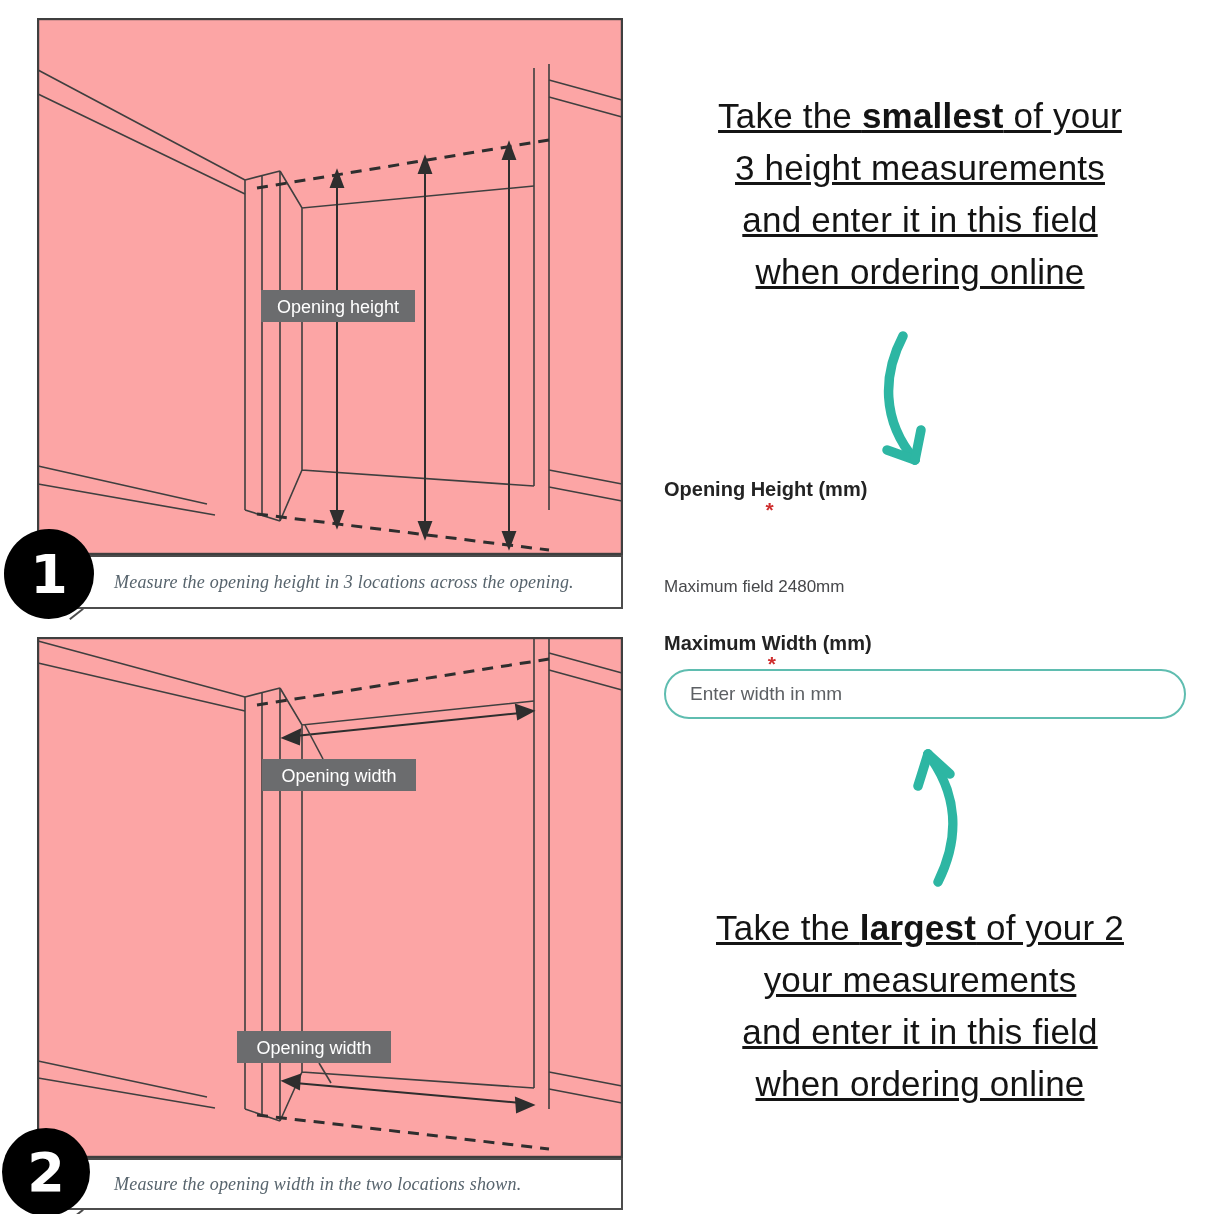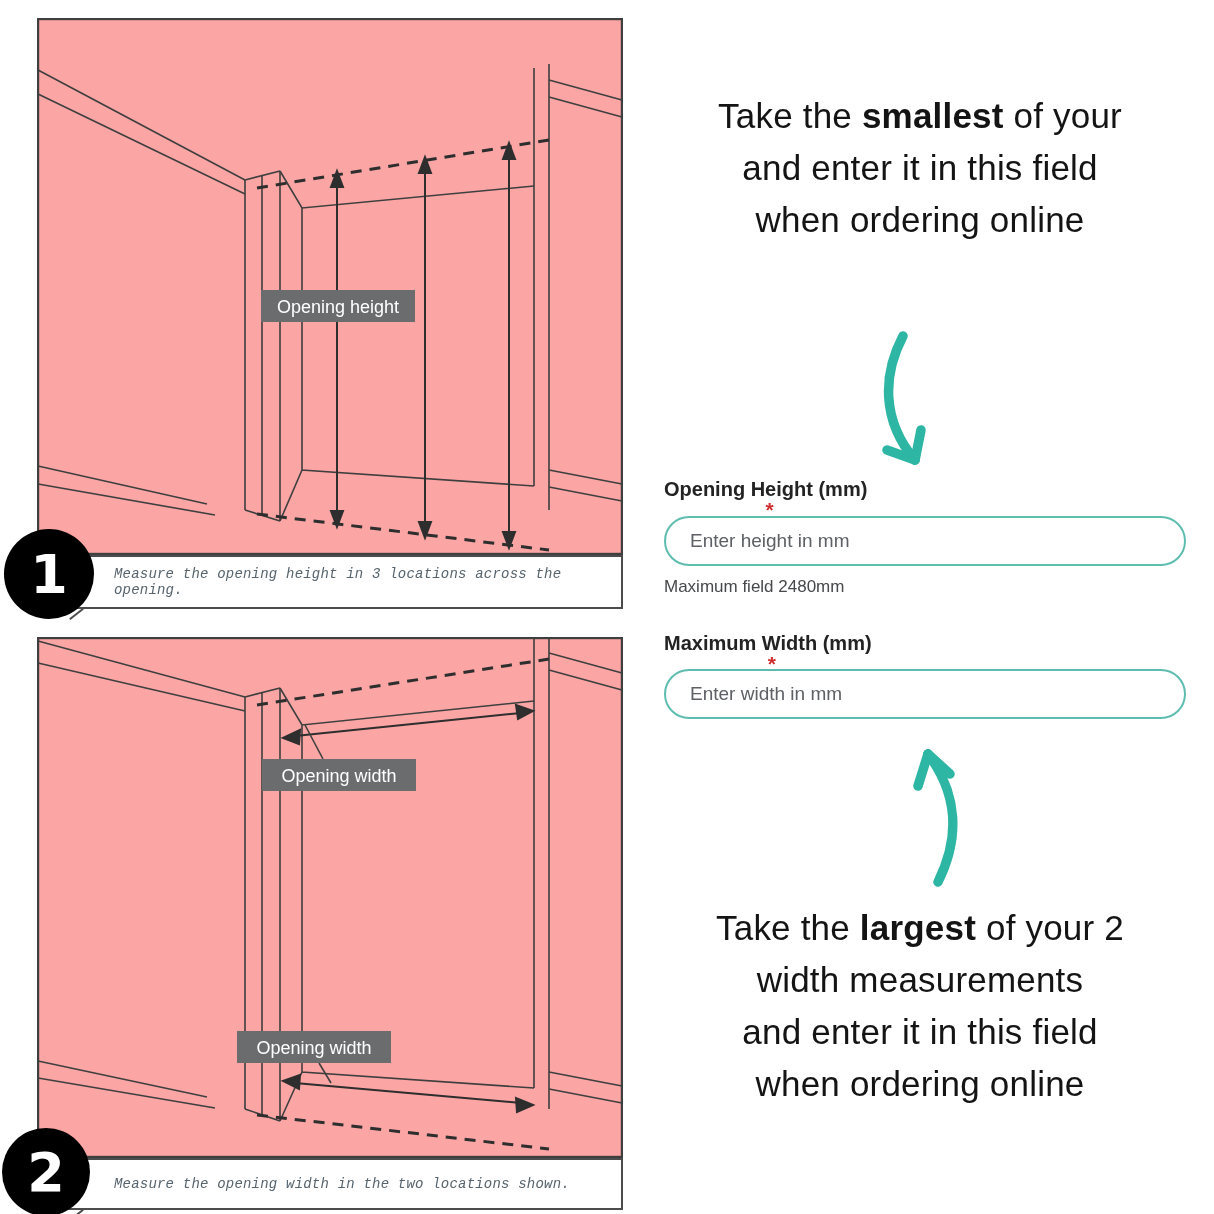--- a/index.html
+++ b/index.html
@@ -11,31 +11,31 @@
   .diagram svg { display:block; }
   .d1 { top:18px; width:586px; height:537px; }
   .d2 { top:637px; width:586px; height:521px; }
 
   .caption-box { position:absolute; left:50px; width:573px; border:2px solid #4c4c4c; background:#fff;
                  display:flex; align-items:center; padding-left:62px; }
   .c1 { top:555px; height:54px; }
   .c2 { top:1158px; height:52px; }
   .caption-box::after { content:""; position:absolute; left:16px; bottom:-8px; width:17px; height:2px;
                         background:#4c4c4c; transform:rotate(-38deg); }
-  .caption-text { font-family:Liberation Mono, monospace; font-style:italic; font-size:14px; color:#57646d; letter-spacing:0.2px; }
+  .caption-text { font-family:Liberation Serif, serif; font-style:italic; font-size:18px; color:#57646d; letter-spacing:0.2px; }
 
   .badge { position:absolute; background:#000; border-radius:50%; color:#fff; display:flex;
            align-items:center; justify-content:center; font-family:"DejaVu Sans", sans-serif;
            font-weight:700; font-size:54px; }
   .b1 { left:4px; top:529px; width:90px; height:90px; }
   .b2 { left:2px; top:1128px; width:88px; height:88px; }
 
   
   .instr { position:absolute; left:648px; width:544px; text-align:center; font-size:35px;
-           line-height:52px; color:#141414; letter-spacing:0.2px; }
+           line-height:52px; color:#141414; letter-spacing:0.2px;text-decoration:underline; }
   .instr b { font-weight:700; }
   .instr-top { top:90px; }
   .instr-bottom { top:902px; }
 
   .teal-arrow { position:absolute; }
   .arrow-down { left:873px; top:330px; }
   .arrow-up { left:900px; top:730px; }
 
   .field-label { position:absolute; left:664px; font-size:20px; font-weight:700; color:#232323;
                  display:flex; align-items:center;flex-direction:column; }
@@ -136,54 +136,54 @@
       </g>
     </svg>
   </div>
   <div class="caption-box c2">
     <span class="caption-text">Measure the opening width in the two locations shown.</span>
   </div>
   <div class="badge b2">2</div>
 
   <div class="instr instr-top">
     <div><span>Take the </span><b>smallest</b><span> of your</span></div>
+    <div>3 height measurements</div>
     <div>and enter it in this field</div>
     <div>when ordering online</div>
   </div>
 
   <svg class="teal-arrow arrow-down" width="72" height="142" viewBox="0 0 72 142">
     <g fill="none" stroke="#2db6a3" stroke-width="9.5" stroke-linecap="round">
       <path d="M30,6 C10,44 8,90 42,130"></path>
       <path d="M42,130 L14,120"></path>
       <path d="M42,130 L48,100"></path>
     </g>
   </svg>
 
   <div class="field-label fl1">
     <span>Opening Height (mm)</span>
     <span class="req">*</span>
   </div>
-  <input class="pill-input in1" type="text" placeholder="Enter height in mm" style="">
   <div class="helper">Maximum field 2480mm</div>
 
   <div class="field-label fl2">
     <span>Maximum Width (mm)</span>
     <span class="req">*</span>
     <span class="help-icon">?</span>
   </div>
   <input class="pill-input in2" type="text" placeholder="Enter width in mm" style="">
 
   <svg class="teal-arrow arrow-up" width="80" height="158" viewBox="0 0 80 158">
     <g fill="none" stroke="#2db6a3" stroke-width="9.5" stroke-linecap="round">
       <path d="M38,152 C60,108 58,64 28,24"></path>
       <path d="M28,24 L18,56"></path>
       <path d="M28,24 L50,44"></path>
     </g>
   </svg>
 
   <div class="instr instr-bottom">
     <div><span>Take the </span><b>largest</b><span> of your 2</span></div>
-    <div>width measurements</div>
+    <div>your measurements</div>
     <div>and enter it in this field</div>
     <div>when ordering online</div>
   </div>
 
 </div>
 
 </body></html>

